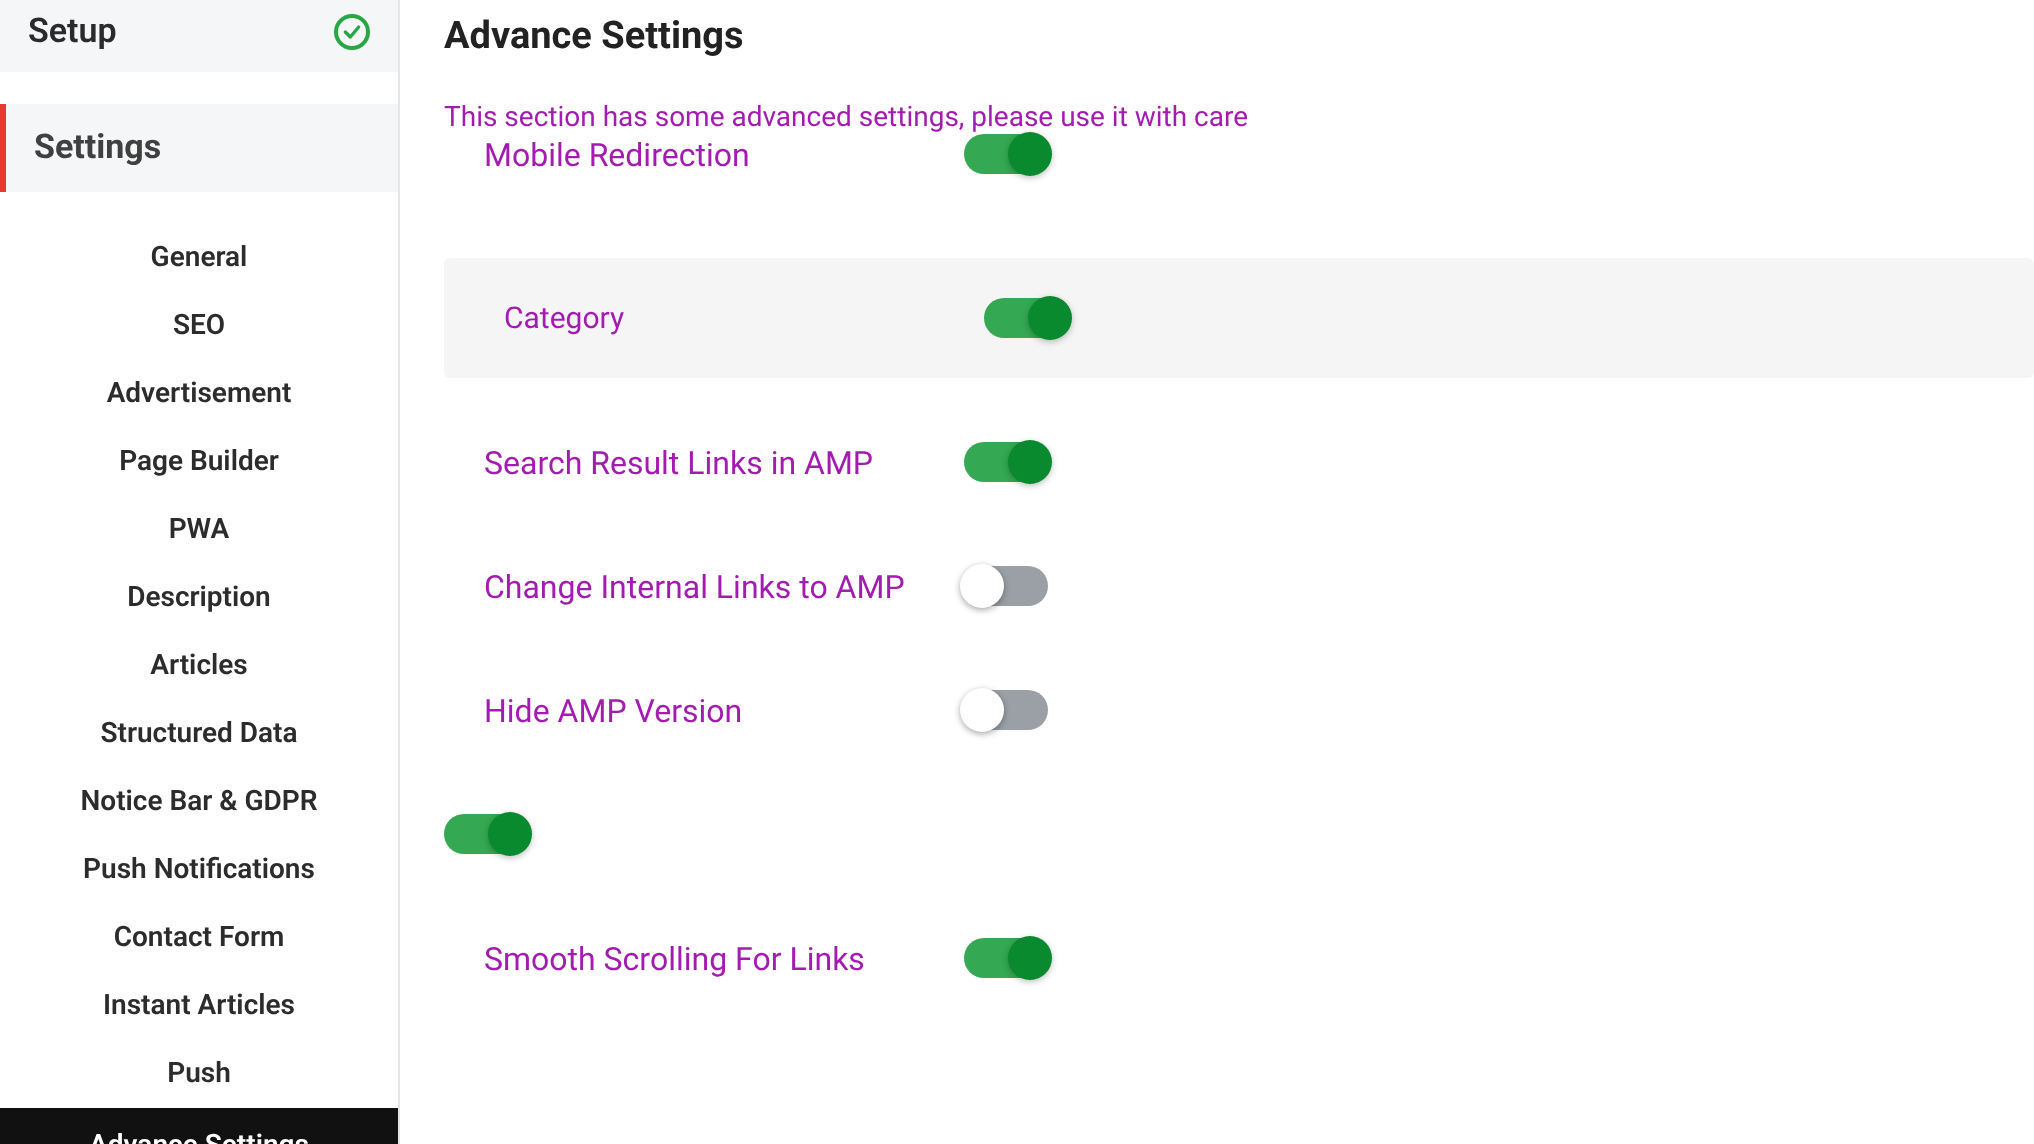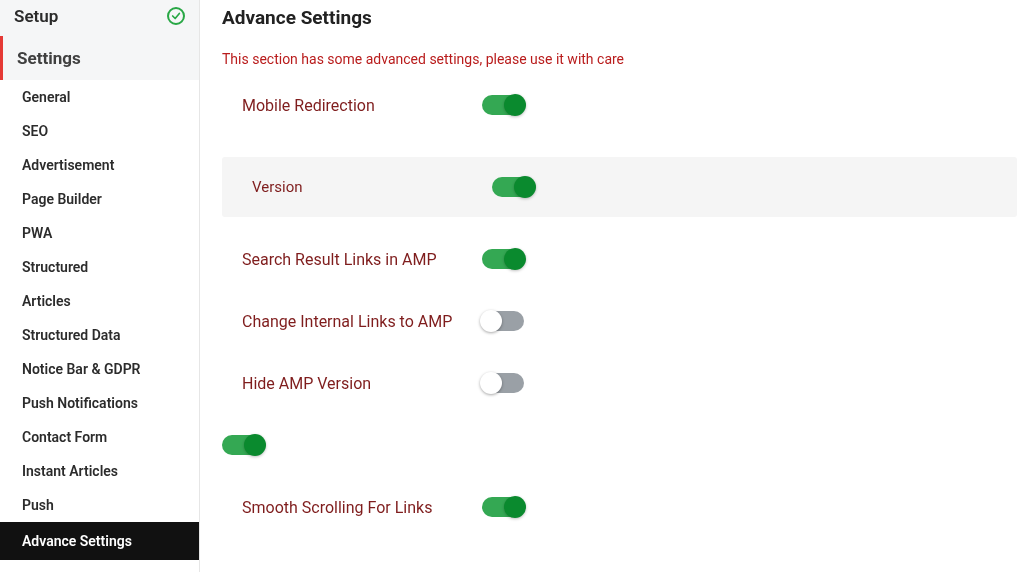--- a/index.html
+++ b/index.html
@@ -12,20 +12,21 @@
       overflow: hidden;
       display: flex;
     }
     .sidebar {
       width: 200px;
       flex-shrink: 0;
       background: #fff;
       border-right: 1px solid #e6e6e6;
       display: flex;
       flex-direction: column;
+      gap: 16px;
     }
     .setup-row {
       display: flex;
       align-items: center;
       justify-content: space-between;
       padding: 6px 14px 10px 14px;
       background: #f5f6f7;
     }
     .setup-label {
       font-size: 17px;
@@ -50,59 +51,59 @@
       font-weight: 700;
       color: #404040;
     }
     .side-items { background:#fff; }
     .side-item {
       padding: 9px 22px 9px 22px;
       font-size: 14px;
       font-weight: 600;
       color: #2c2c2c;
       cursor: pointer;
+      text-align: center;
     }
     .side-item.active {
       background: #111;
       color: #fff;
       padding: 11px 22px;
     }
     .main {
       flex: 1;
       padding: 0 0 0 22px;
       overflow: hidden;
     }
     .page-title {
       font-size: 19px;
       font-weight: 700;
       color: #222;
       margin: 6px 0 22px 0;
     }
     .page-desc {
       font-size: 14px;
-      color: #b91c1c;
-      margin-bottom: 28px;
+      color: #a21caf;
     }
     .option-row {
       display: flex;
       align-items: center;
       margin-bottom: 42px;
     }
     .option-nested {
       background: #f5f5f5;
       border-radius: 3px;
       padding: 20px 0 20px 0;
       margin-right: 0;
       margin-bottom: 32px;
     }
     .option-nested .option-label { padding-left: 30px; }
     .option-label {
       width: 260px;
       font-size: 16px;
-      color: #7f1d1d;
+      color: #a21caf;
       padding-left: 20px;
     }
     .option-nested .option-label {
       width: 270px;
       font-size: 15px;
     }
     
     .toggle {
       position: relative;
       width: 42px;
@@ -145,21 +146,21 @@
         </svg>
     </span>
   </div>
   <div class="settings-row">Settings</div>
   <div class="side-items" id="side-items">
       <div class="side-item">General</div>
       <div class="side-item">SEO</div>
       <div class="side-item">Advertisement</div>
       <div class="side-item">Page Builder</div>
       <div class="side-item">PWA</div>
-      <div class="side-item">Structured</div>
+      <div class="side-item">Description</div>
       <div class="side-item">Articles</div>
       <div class="side-item">Structured Data</div>
       <div class="side-item">Notice Bar &amp; GDPR</div>
       <div class="side-item">Push Notifications</div>
       <div class="side-item">Contact Form</div>
       <div class="side-item">Instant Articles</div>
       <div class="side-item">Push</div>
       <div class="side-item active">Advance Settings</div>
     </div>
 </div>
@@ -169,21 +170,21 @@
   <p class="page-desc">This section has some advanced settings, please use it with care</p>
   <div id="options">
       <div class="option-row">
         <div class="option-label">Mobile Redirection</div>
         <div class="toggle on">
           <div class="toggle-track"></div>
           <div class="toggle-knob"></div>
         </div>
       </div>
       <div class="option-row option-nested">
-        <div class="option-label">Version</div>
+        <div class="option-label">Category</div>
         <div class="toggle on">
           <div class="toggle-track"></div>
           <div class="toggle-knob"></div>
         </div>
       </div>
       <div class="option-row">
         <div class="option-label">Search Result Links in AMP</div>
         <div class="toggle on">
           <div class="toggle-track"></div>
           <div class="toggle-knob"></div>

